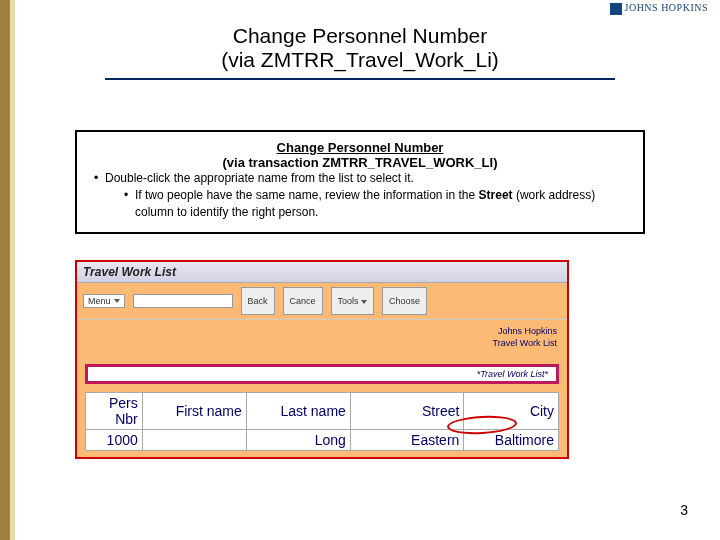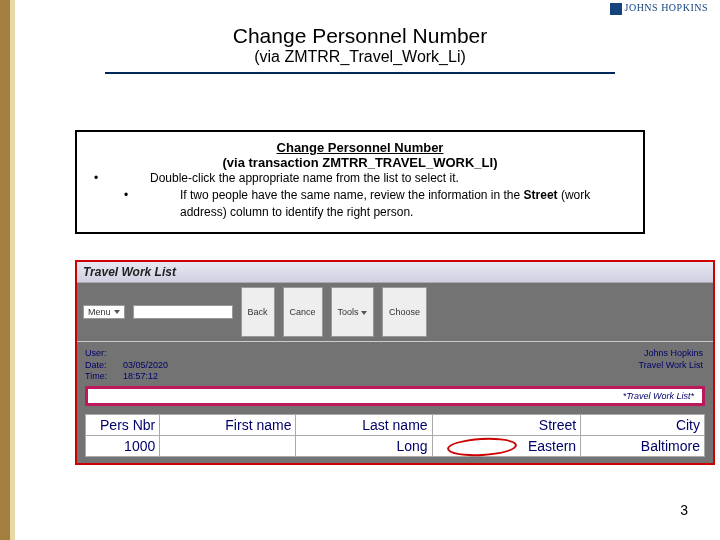--- a/index.html
+++ b/index.html
@@ -6,34 +6,34 @@
   body { width: 720px; height: 540px; font-family: Arial, sans-serif; background: #fff; position: relative; }
   .slide { width: 720px; height: 540px; position: relative; background: #fff; }
   .left-border { position: absolute; left: 0; top: 0; width: 15px; height: 540px; }
   .left-outer { position: absolute; left: 0; top: 0; width: 10px; height: 540px; background: #a37f3f; }
   .left-inner { position: absolute; left: 10px; top: 0; width: 5px; height: 540px; background: #e8d9a8; }
   .logo-bar { position: absolute; top: 0; right: 0; width: 720px; height: 22px; }
   .logo { position: absolute; right: 12px; top: 2px; font-size: 10px; color: #14437d; font-family: Georgia, serif; letter-spacing: 0.5px; }
   .logo-icon { display: inline-block; width: 12px; height: 12px; background: #14437d; vertical-align: middle; margin-right: 3px; }
   .title-wrap { position: absolute; top: 24px; left: 60px; width: 600px; text-align: center; }
   .title-line1 { font-size: 21px; font-weight: normal; color: #000; }
-  .title-line2 { font-size: 16px; font-weight: normal; color: #000; }
+  .title-line2 { font-size: 21px; font-weight: normal; color: #000; }
   .title-underline { width: 510px; height: 2px; background: #00285a; margin: 6px auto 0; }
   .info-box { position: absolute; top: 130px; left: 75px; width: 570px; border: 2px solid #000; padding: 8px 10px 12px; background: #fff; }
   .info-heading { text-align: center; font-size: 13px; font-weight: bold; text-decoration: underline; }
   .info-sub { text-align: center; font-size: 13px; font-weight: bold; }
   .bullet-row { display: flex; font-size: 12px; line-height: 1.4; }
   .bullet-dot { width: 18px; flex-shrink: 0; text-align: center; }
-  .bullet-text { flex: 1; margin-left: 45px; }
+  .bullet-text { flex: 1; }
   .sub-bullet-row { display: flex; font-size: 12px; line-height: 1.4; padding-left: 30px; }
   .sub-dot { width: 18px; flex-shrink: 0; text-align: center; }
-  .screenshot { position: absolute; top: 260px; left: 75px; width: 640px; border: 2px solid #c00; background: #737373; font-family: Tahoma, sans-serif; font-size: 9px; color: #00006a; }
+  .screenshot { position: absolute; top: 260px; left: 75px; width: 494px; border: 2px solid #c00; background: #fdba74; font-family: Tahoma, sans-serif; font-size: 9px; color: #00006a; }
   .sap-titlebar { background: linear-gradient(#e8e8f2,#d0d0e2); padding: 3px 6px; font-style: italic; font-weight: bold; font-size: 12px; color: #222; border-bottom: 1px solid #aaa; }
   .sap-toolbar { padding: 4px 6px; display: flex; gap: 8px; align-items: center; border-bottom: 1px solid #ccc; }
-  .sap-btn { border: 1px solid #999; background: #eee; padding: 19px 6px; font-size: 9px; color: #333; }
+  .sap-btn { border: 1px solid #999; background: #eee; padding: 8px 6px; font-size: 9px; color: #333; }
   .sap-menu { border: 1px solid #999; background: #fff; padding: 1px 4px; font-size: 9px; color: #333; display: flex; align-items: center; gap: 3px; }
   .tri { display: inline-block; width: 0; height: 0; border-left: 3px solid transparent; border-right: 3px solid transparent; border-top: 4px solid #555; }
   .sap-input { border: 1px solid #999; background: #fff; height: 14px; width: 100px; }
   .sap-body { padding: 6px 8px; position: relative; }
   .sap-info-left { float: left; }
   .sap-info-row { display: flex; gap: 4px; line-height: 1.3; }
   .sap-lbl { width: 34px; }
   .sap-info-right { position: absolute; right: 10px; top: 6px; text-align: right; line-height: 1.3; }
   .sap-section-header { clear: both; margin-top: 38px; background: #fff; border: 3px solid #be185d; text-align: right; padding: 2px 8px; font-style: italic; }
   .sap-table { width: 100%; margin-top: 8px; border-collapse: collapse; }
@@ -85,34 +85,20 @@
           <span>Menu</span>
           <span class="tri"></span>
         </span>
     <span class="sap-input"></span>
     <span class="sap-btn">Back</span>
     <span class="sap-btn">Cance</span>
     <span class="sap-btn"><span>Tools</span> <span class="tri"></span></span>
     <span class="sap-btn">Choose</span>
   </div>
   <div class="sap-body">
-    <div class="sap-info-left">
-      <div class="sap-info-row">
-            <span class="sap-lbl">User:</span>
-            <span></span>
-          </div>
-      <div class="sap-info-row">
-            <span class="sap-lbl">Date:</span>
-            <span>03/05/2020</span>
-          </div>
-      <div class="sap-info-row">
-            <span class="sap-lbl">Time:</span>
-            <span>18:57:12</span>
-          </div>
-    </div>
     <div class="sap-info-right">
       <div>Johns Hopkins</div>
       <div>Travel Work List</div>
     </div>
     <div class="sap-section-header">*Travel Work List*</div>
     <table class="sap-table">
       <tbody>
             <tr class="hdr">
         <td style="width:12%">Pers Nbr</td>
         <td style="width:22%">First name</td>

